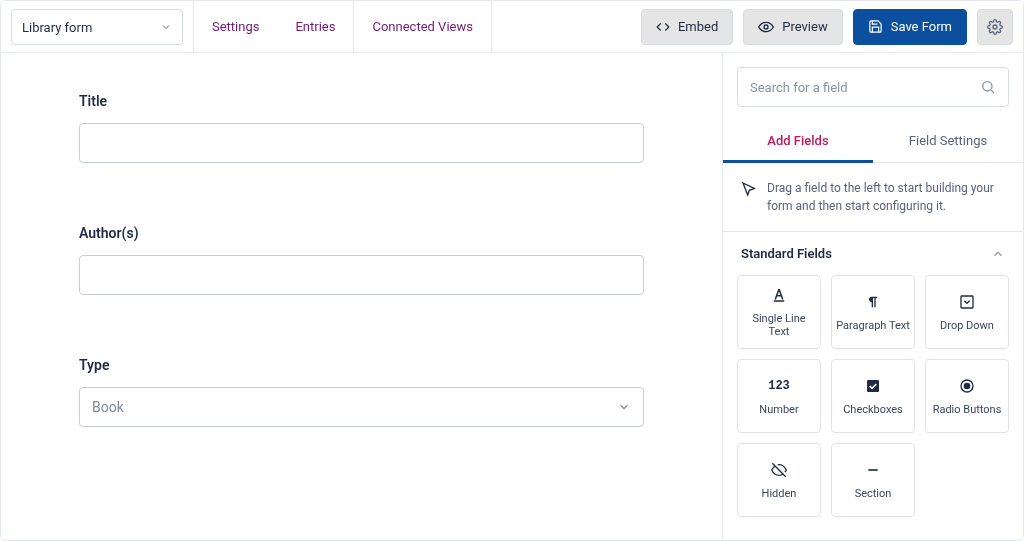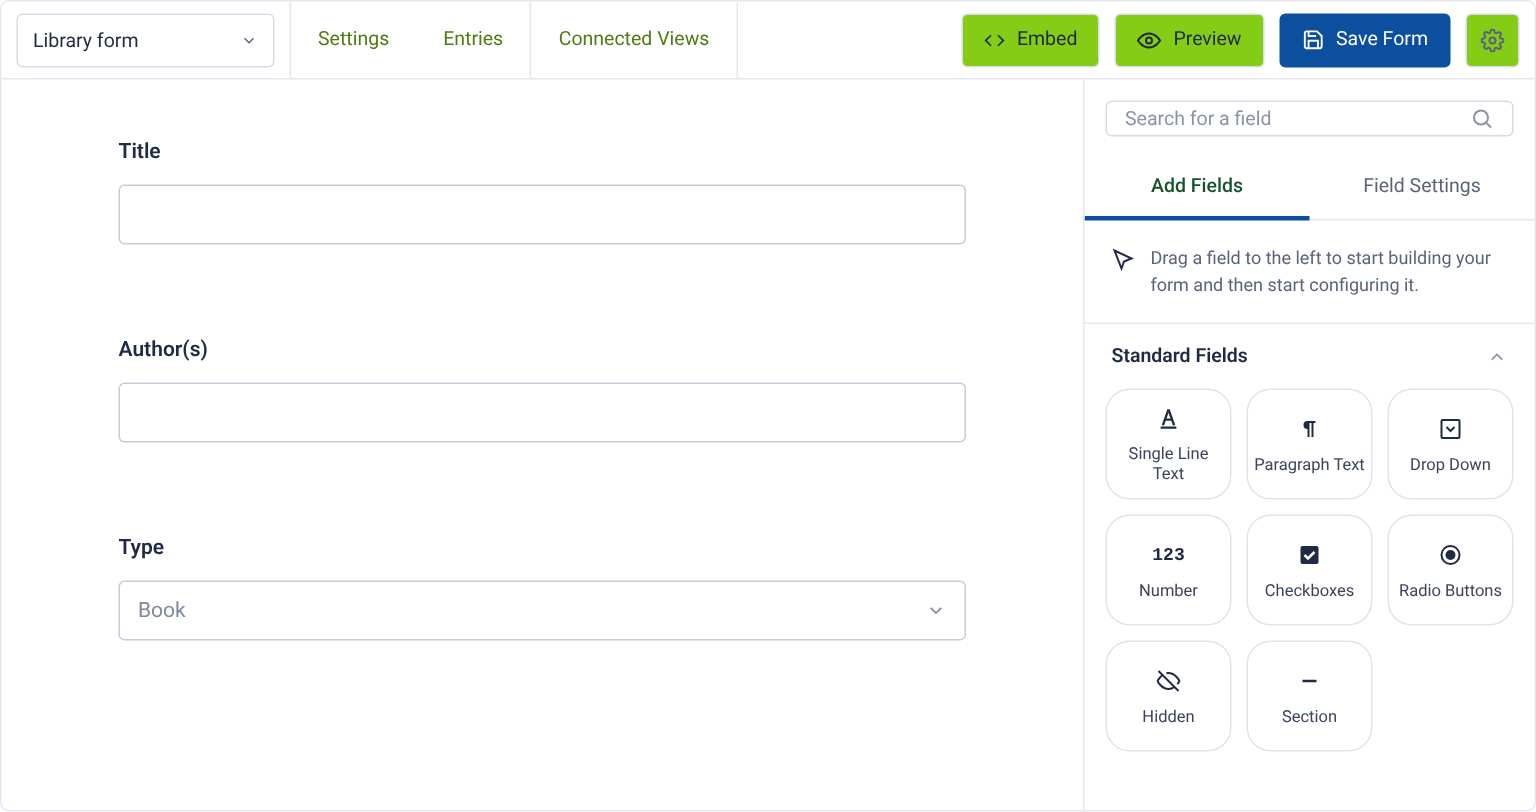--- a/index.html
+++ b/index.html
@@ -43,36 +43,36 @@
     display: flex;
     align-items: stretch;
     border-left: 1px solid #e5e7ef;
     border-right: 1px solid #e5e7ef;
   }
   .nav-item {
     display: flex;
     align-items: center;
     padding: 0 18px;
     font-size: 13px;
-    color: #4d7c0f;
+    color: #701a75;
     cursor: pointer;
   }
   .nav-group + .nav-group { border-left: none; }
   .spacer { flex: 1; }
   .right-actions {
     display: flex;
     align-items: center;
     gap: 10px;
     padding: 8px 10px;
   }
   .btn {
     height: 36px;
     border: 1px solid #d7dbe6;
     border-radius: 4px;
-    background: #84cc16;
+    background: #e5e5e5;
     display: flex;
     align-items: center;
     gap: 8px;
     padding: 0 14px;
     font-size: 13px;
     color: #1f2a44;
     cursor: pointer;
   }
   .btn.primary {
     background: #0b4f9e;
@@ -126,21 +126,21 @@
 
   
   .sidepanel {
     width: 300px;
     display: flex;
     flex-direction: column;
     overflow: hidden;
   }
   .search-wrap { padding: 14px; }
   .search-box {
-    height: 24px;
+    height: 40px;
     border: 1px solid #d7dbe6;
     border-radius: 4px;
     display: flex;
     align-items: center;
     padding: 0 12px;
     color: #8a92a6;
     font-size: 13px;
     justify-content: space-between;
   }
   .side-tabs {
@@ -149,21 +149,21 @@
   }
   .side-tab {
     flex: 1;
     text-align: center;
     font-size: 13px;
     padding: 12px 0;
     color: #5a637c;
     cursor: pointer;
   }
   .side-tab.active {
-    color: #14532d;
+    color: #be185d;
     border-bottom: 3px solid #0b4f9e;
     margin-bottom: -1px;
     font-weight: 500;
   }
   .hint {
     display: flex;
     gap: 10px;
     padding: 16px 18px;
     font-size: 12px;
     color: #5a637c;
@@ -180,21 +180,21 @@
     color: #1f2a44;
   }
   .field-grid {
     display: grid;
     grid-template-columns: repeat(3, 1fr);
     gap: 10px;
     padding: 0 14px 14px 14px;
   }
   .field-tile {
     border: 1px solid #e0e3ed;
-    border-radius: 16px;
+    border-radius: 4px;
     height: 74px;
     display: flex;
     flex-direction: column;
     align-items: center;
     justify-content: center;
     gap: 8px;
     font-size: 11px;
     color: #3b445c;
     cursor: grab;
     text-align: center;

